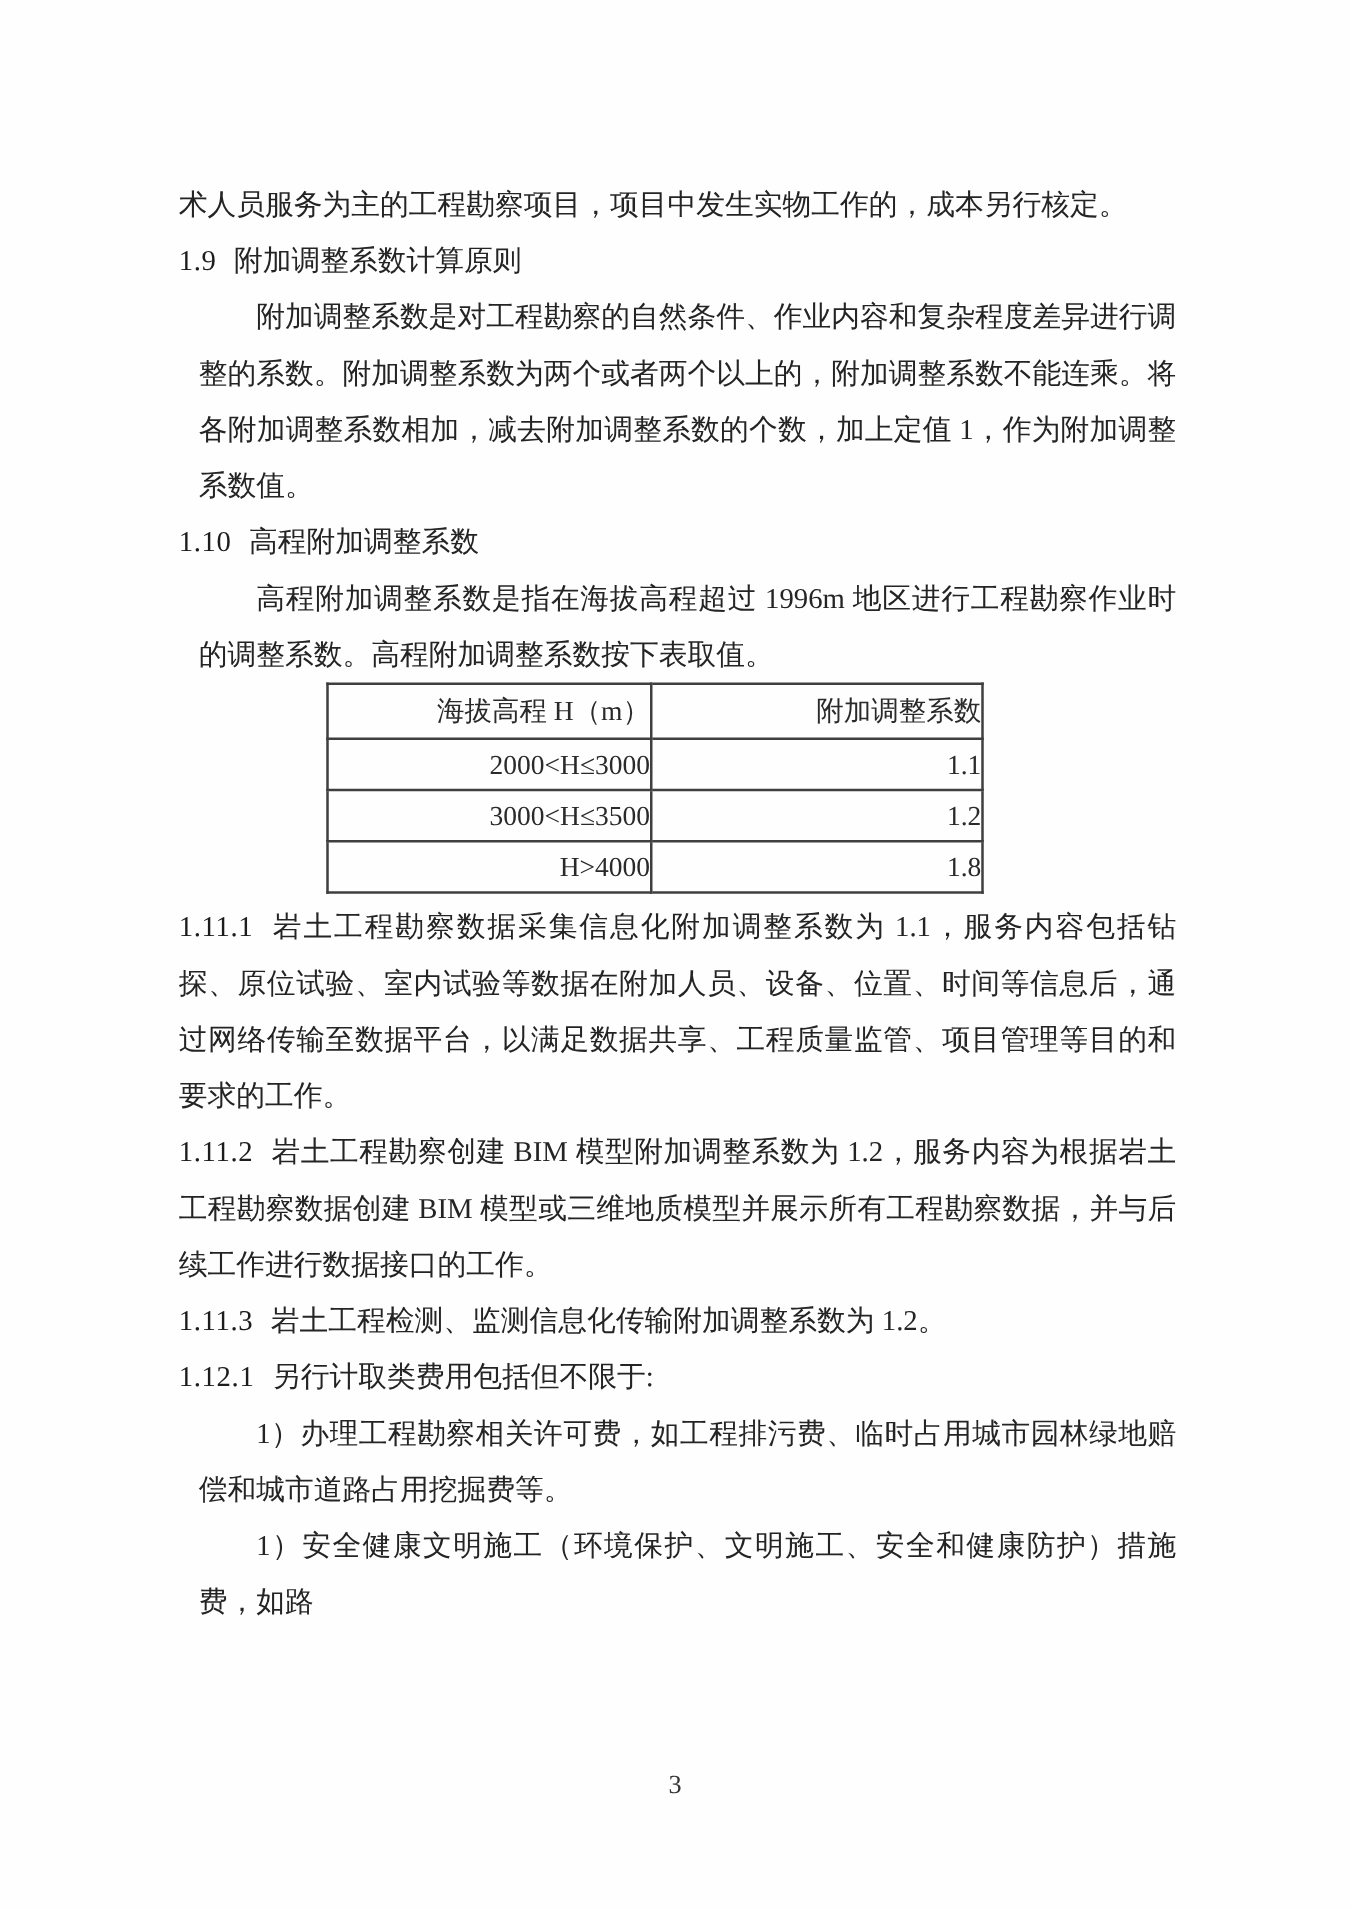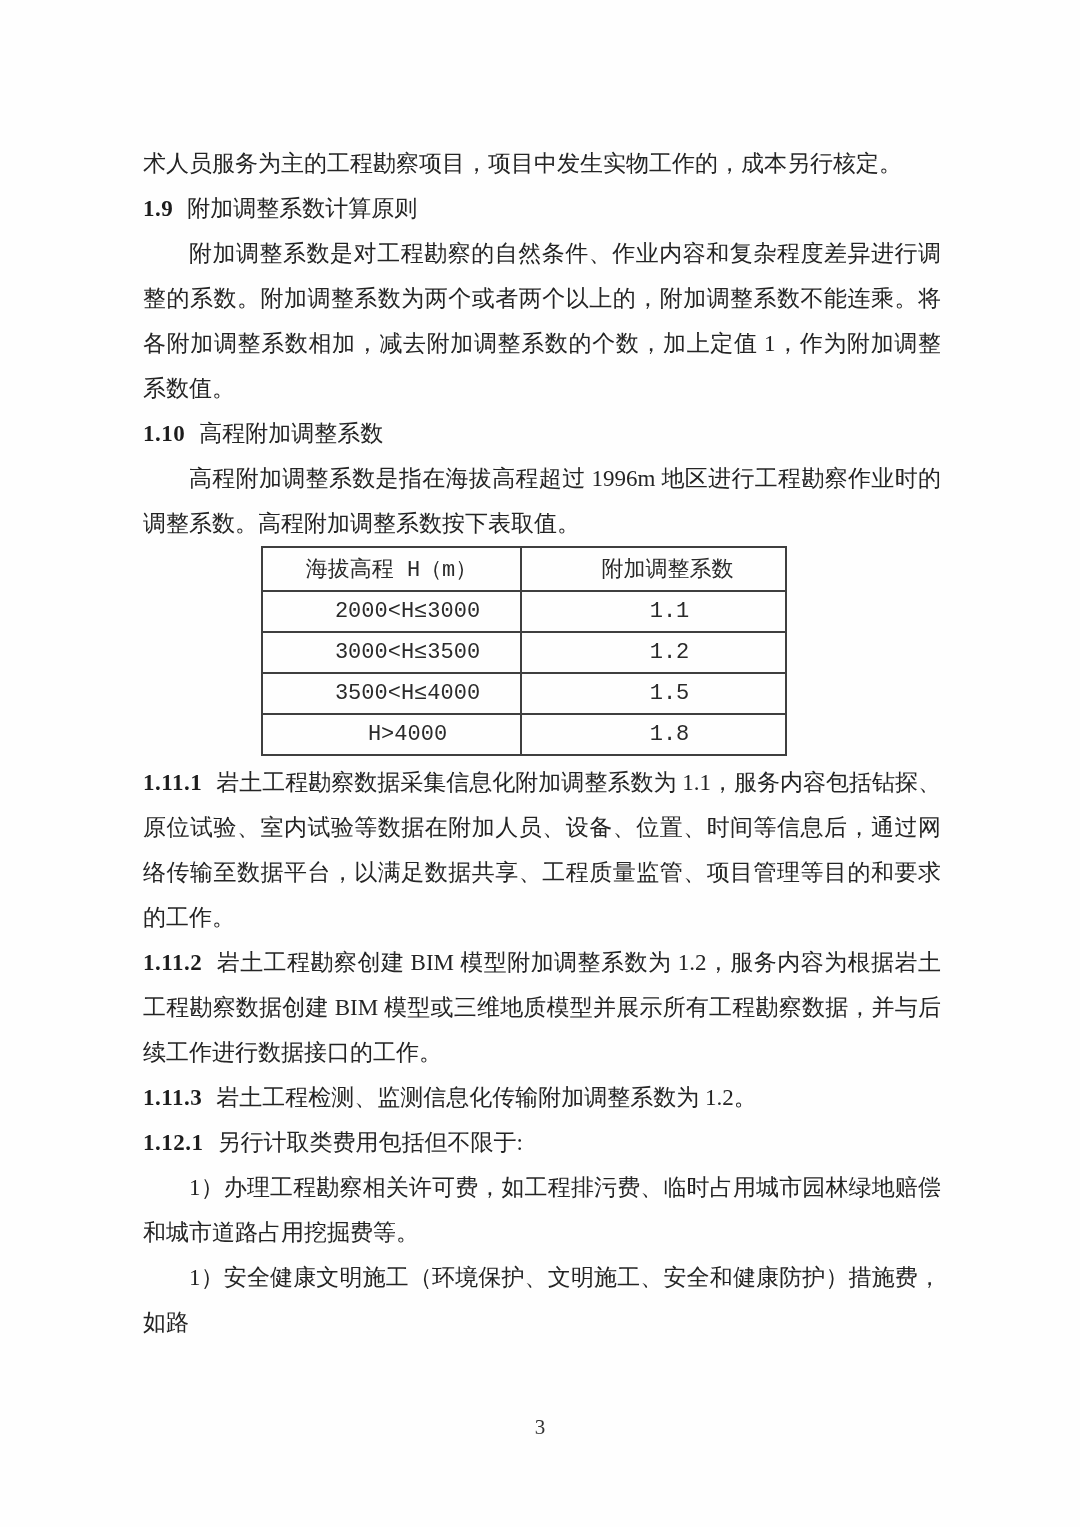--- a/index.html
+++ b/index.html
@@ -19,41 +19,40 @@
     position:absolute;
     left:143px; top:141px;
     width:798px;
   }
   .content p {
     font-size:23px;
     line-height:45px;
     text-align:justify;
     text-justify:inter-ideograph;
   }
-  p.indent { text-indent:2em; }
+  p.indent { text-indent:2em;margin-left:16px; }
   .secnum {
-    font-weight:700;
+    font-weight:400;
     font-style:normal;
     letter-spacing:0.5px;
     margin-right:14px;
     color:#1c1c1c;
   }
   table.coef {
     border-collapse:collapse;
     margin:0 0 4px 118px;
     table-layout:fixed;
   }
   table.coef th, table.coef td {
     border:2px solid #3f3f3f;
     font-weight:400;
     font-size:22px;
-    text-align:center;
+    text-align:right;
     vertical-align:middle;
     color:#2a2a2a;
-    font-family:Liberation Mono, monospace;
   }
   table.coef th { height:44px; }
   table.coef td { height:41px;padding-left:32px; }
   .col-range { width:259px; }
   .col-factor { width:265px;padding-left:28px; }
   .page-number {
     position:absolute;
     top:1412px; left:0;
     width:1080px;
     text-align:center;
@@ -88,24 +87,20 @@
       <tbody>
         <tr>
           <td>2000&lt;H≤3000</td>
           <td>1.1</td>
         </tr>
         <tr>
           <td>3000&lt;H≤3500</td>
           <td>1.2</td>
         </tr>
         <tr>
-          <td>3500&lt;H≤4000</td>
-          <td>1.5</td>
-        </tr>
-        <tr>
           <td>H&gt;4000</td>
           <td>1.8</td>
         </tr>
       </tbody>
     </table>
 
 
     <p><span class="secnum">1.11.1</span><span>岩土工程勘察数据采集信息化附加调整系数为 1.1，服务内容包括钻探、原位试验、室内试验等数据在附加人员、设备、位置、时间等信息后，通过网络传输至数据平台，以满足数据共享、工程质量监管、项目管理等目的和要求的工作。</span></p>
 
     <p><span class="secnum">1.11.2</span><span>岩土工程勘察创建 BIM 模型附加调整系数为 1.2，服务内容为根据岩土工程勘察数据创建 BIM 模型或三维地质模型并展示所有工程勘察数据，并与后续工作进行数据接口的工作。</span></p>

